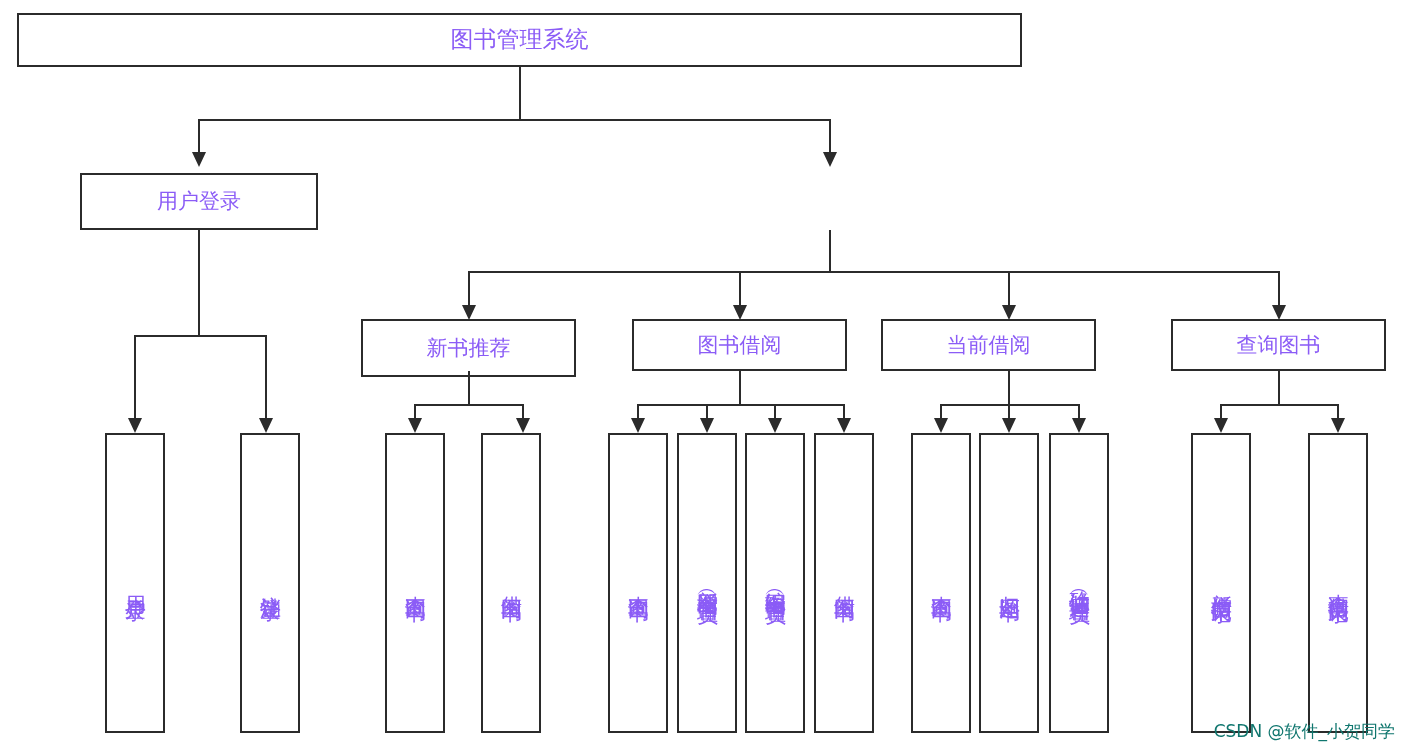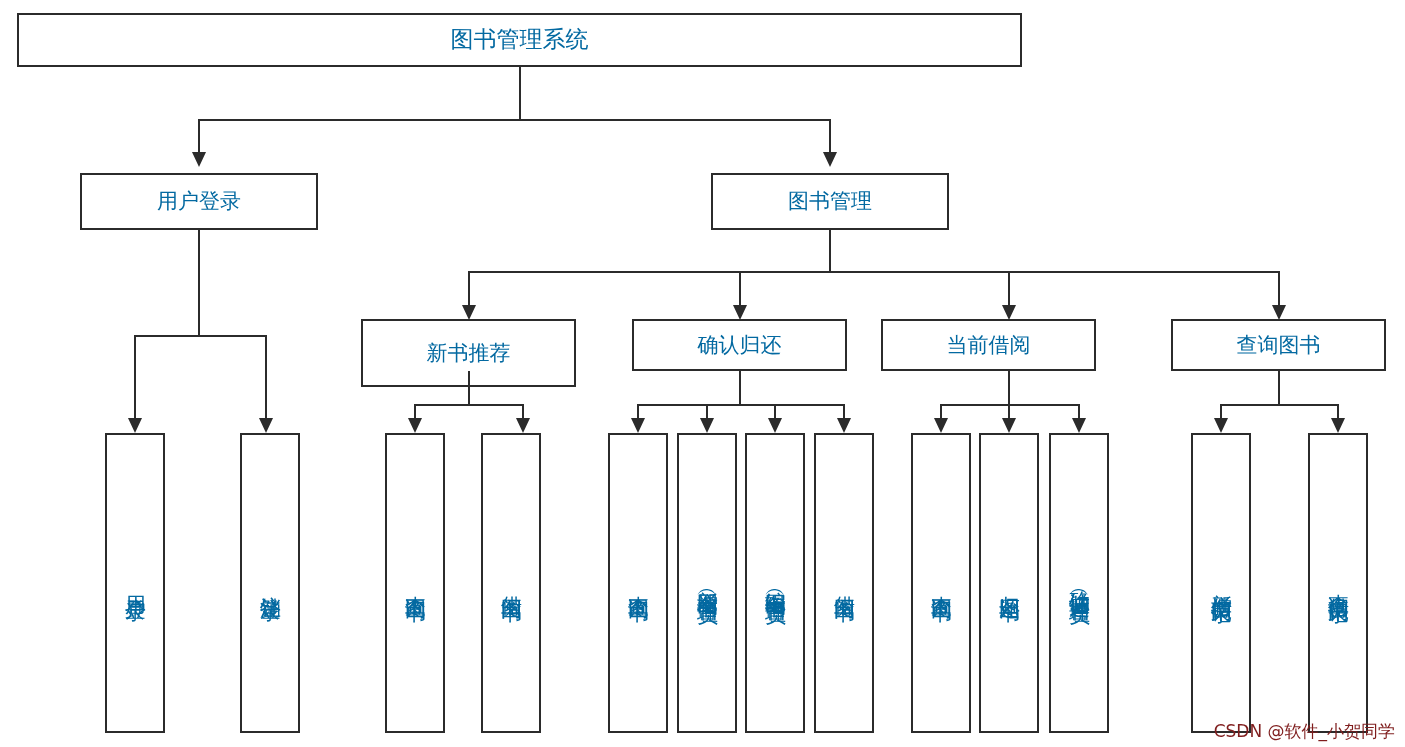--- a/index.html
+++ b/index.html
@@ -20,21 +20,21 @@
   }
   
   .node {
     position: absolute;
     box-sizing: border-box;
     background: #ffffff;
     border: 2px solid #2b2b2b;
     display: flex;
     align-items: center;
     justify-content: center;
-    color: #0369a1;
+    color: #8b5cf6;
     line-height: 1.18;
     text-align: center;
   }
   .node.root {
     font-size: 23px;
   }
   .node.lvl1 {
     font-size: 21px;
   }
   .node.lvl2 {
@@ -67,21 +67,21 @@
     border-left: 7px solid transparent;
     border-right: 7px solid transparent;
     border-top: 15px solid #2b2b2b;
   }
   
   #watermark {
     position: absolute;
     right: 10px;
     bottom: 4px;
     font-size: 17px;
-    color: #7f1d1d;
+    color: #0f766e;
     white-space: nowrap;
     font-family: "DejaVu Sans", "Liberation Sans", sans-serif;
   }
 </style>
 </head>
 <body>
 
 <div id="canvas">
 
   <div class="node root" style="left:17px; top:13px; width:1005px; height:54px;">
@@ -91,48 +91,45 @@
   <div class="vline" style="left:519px; top:67px; width:2px; height:52px;"></div>
 
   <div class="hline" style="left:198px; top:119px; width:633px; height:2px;"></div>
   <div class="vline" style="left:198px; top:119px; width:2px; height:36px;"></div>
   <div class="arrow" style="left:192px; top:152px;"></div>
   <div class="vline" style="left:829px; top:119px; width:2px; height:36px;"></div>
   <div class="arrow" style="left:823px; top:152px;"></div>
 
   <div class="node lvl1" style="left:80px; top:173px; width:238px; height:57px;">
     <span>用户登录</span>
-  </div>
-  <div class="node lvl1" style="left:711px; top:173px; width:238px; height:57px;">
-    <span>图书管理</span>
   </div>
 
   <div class="vline" style="left:198px; top:230px; width:2px; height:105px;"></div>
   <div class="hline" style="left:134px; top:335px; width:131px; height:2px;"></div>
   <div class="vline" style="left:134px; top:335px; width:2px; height:86px;"></div>
   <div class="arrow" style="left:128px; top:418px;"></div>
   <div class="vline" style="left:265px; top:335px; width:2px; height:86px;"></div>
   <div class="arrow" style="left:259px; top:418px;"></div>
 
   <div class="vline" style="left:829px; top:230px; width:2px; height:41px;"></div>
   <div class="hline" style="left:468px; top:271px; width:812px; height:2px;"></div>
   <div class="vline" style="left:468px; top:271px; width:2px; height:37px;"></div>
   <div class="arrow" style="left:462px; top:305px;"></div>
   <div class="vline" style="left:739px; top:271px; width:2px; height:37px;"></div>
   <div class="arrow" style="left:733px; top:305px;"></div>
   <div class="vline" style="left:1008px; top:271px; width:2px; height:37px;"></div>
   <div class="arrow" style="left:1002px; top:305px;"></div>
   <div class="vline" style="left:1278px; top:271px; width:2px; height:37px;"></div>
   <div class="arrow" style="left:1272px; top:305px;"></div>
 
-  <div class="node lvl2" style="left:361px; top:319px; width:215px; height:68px;">
+  <div class="node lvl2" style="left:361px; top:319px; width:215px; height:58px;">
     <span>新书推荐</span>
   </div>
   <div class="node lvl2" style="left:632px; top:319px; width:215px; height:52px;">
-    <span>确认归还</span>
+    <span>图书借阅</span>
   </div>
   <div class="node lvl2" style="left:881px; top:319px; width:215px; height:52px;">
     <span>当前借阅</span>
   </div>
   <div class="node lvl2" style="left:1171px; top:319px; width:215px; height:52px;">
     <span>查询图书</span>
   </div>
 
   <div class="vline" style="left:468px; top:371px; width:2px; height:33px;"></div>
   <div class="hline" style="left:414px; top:404px; width:110px; height:2px;"></div>

